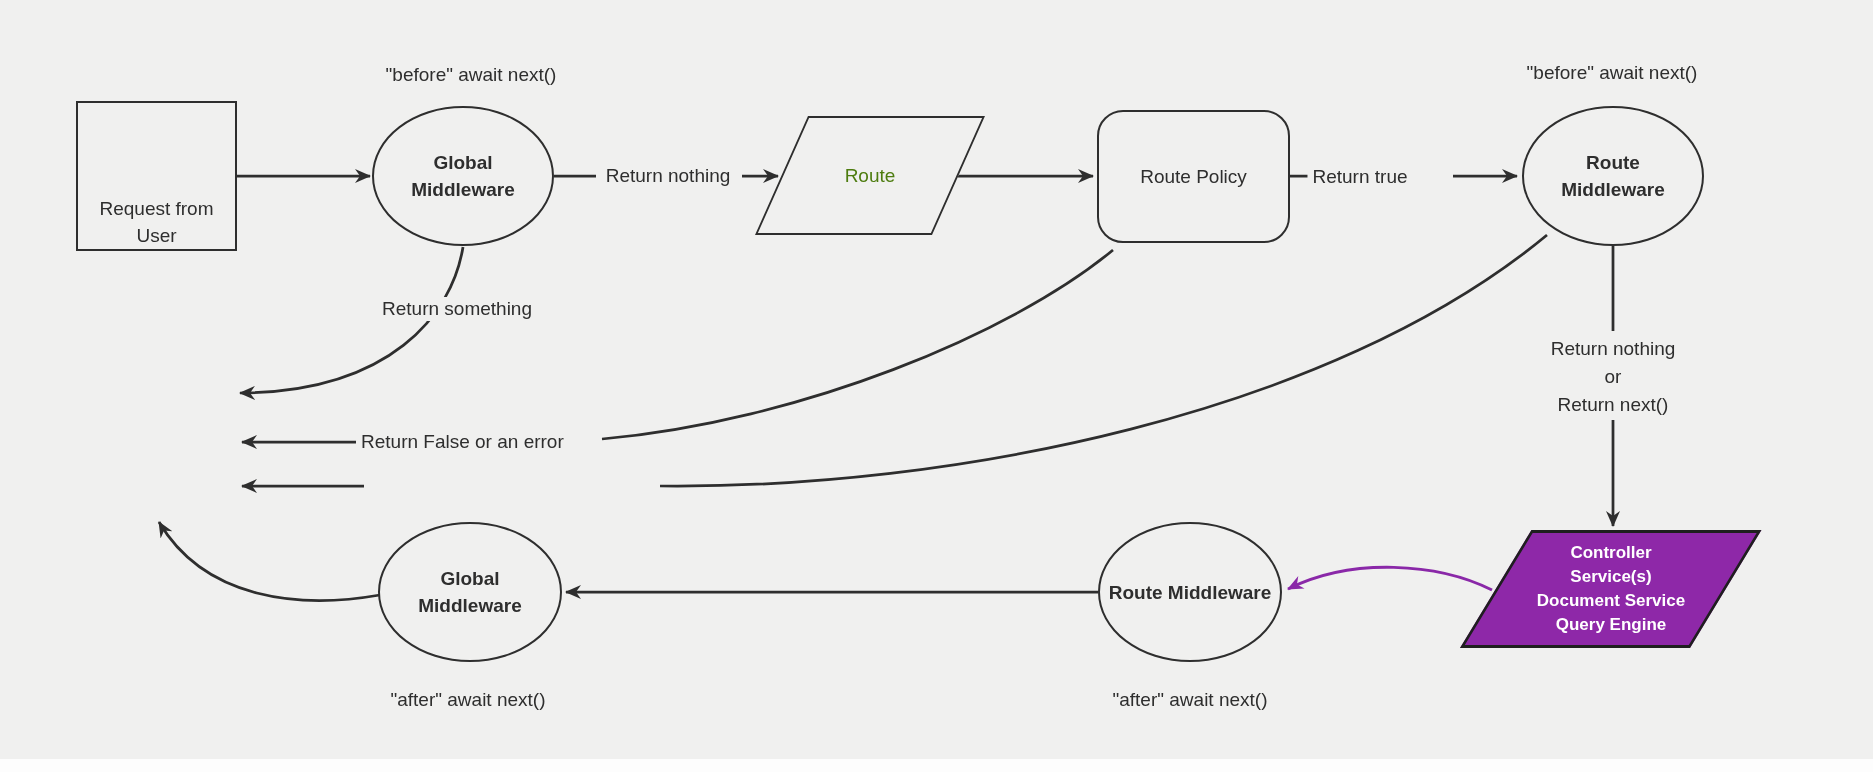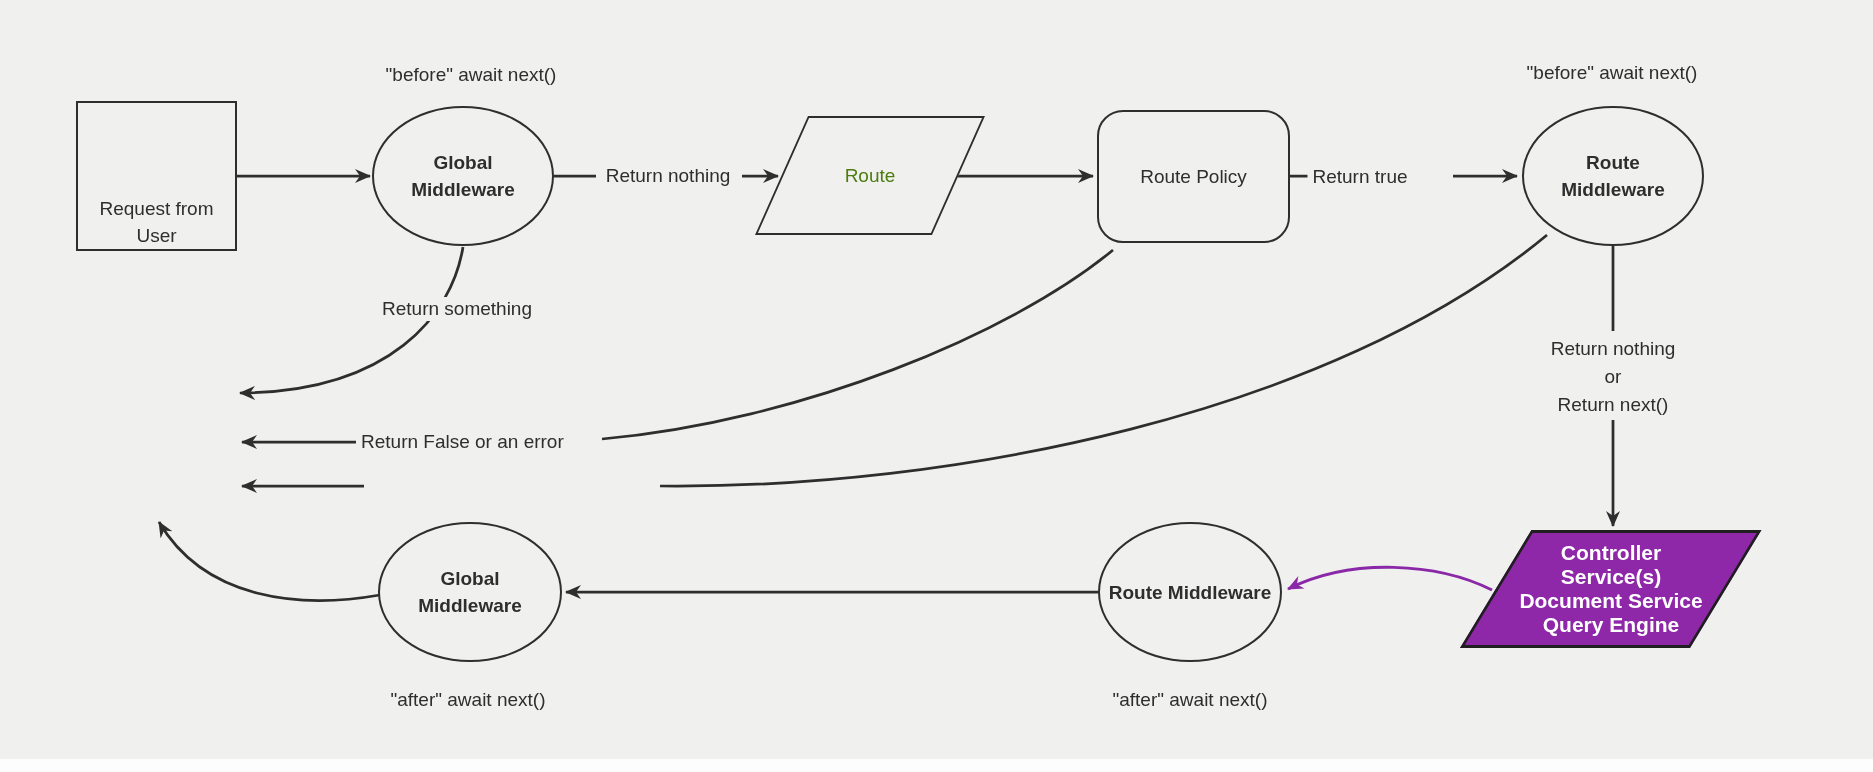--- a/index.html
+++ b/index.html
@@ -20,21 +20,21 @@
   .ellipse{border-radius:50%;font-weight:bold;}
   .para{
     position:absolute;z-index:2;background:#f0f0ef;border:2.5px solid #2e2e2e;
     box-sizing:border-box;transform-origin:0 100%;
   }
   .para.purple{background:#8e28a8;border:3px solid #1f1f1f;}
   .para-label{
     position:absolute;z-index:3;display:flex;flex-direction:column;align-items:center;
     justify-content:center;text-align:center;font-size:19px;color:#4d7c0f;
   }
-  .para-label.purple-label{color:#ffffff;font-weight:bold;font-size:21px;line-height:24px;}
+  .para-label.purple-label{color:#ffffff;font-weight:bold;font-size:17px;line-height:24px;}
   .elabel{
     position:absolute;z-index:3;background:#f0f0ef;color:#2e2e2e;
     font-size:19px;line-height:24px;white-space:nowrap;padding:0 5px;
   }
   .center{transform:translate(-50%,-50%);}
   .vcenter{transform:translateY(-50%);}
   .multi{text-align:center;line-height:28px;}
   .bottom-strip{position:absolute;left:0;bottom:0;width:100%;height:13px;background:#fdfdfd;z-index:4;}
   .inner{padding:0 8px;}
 </style>

